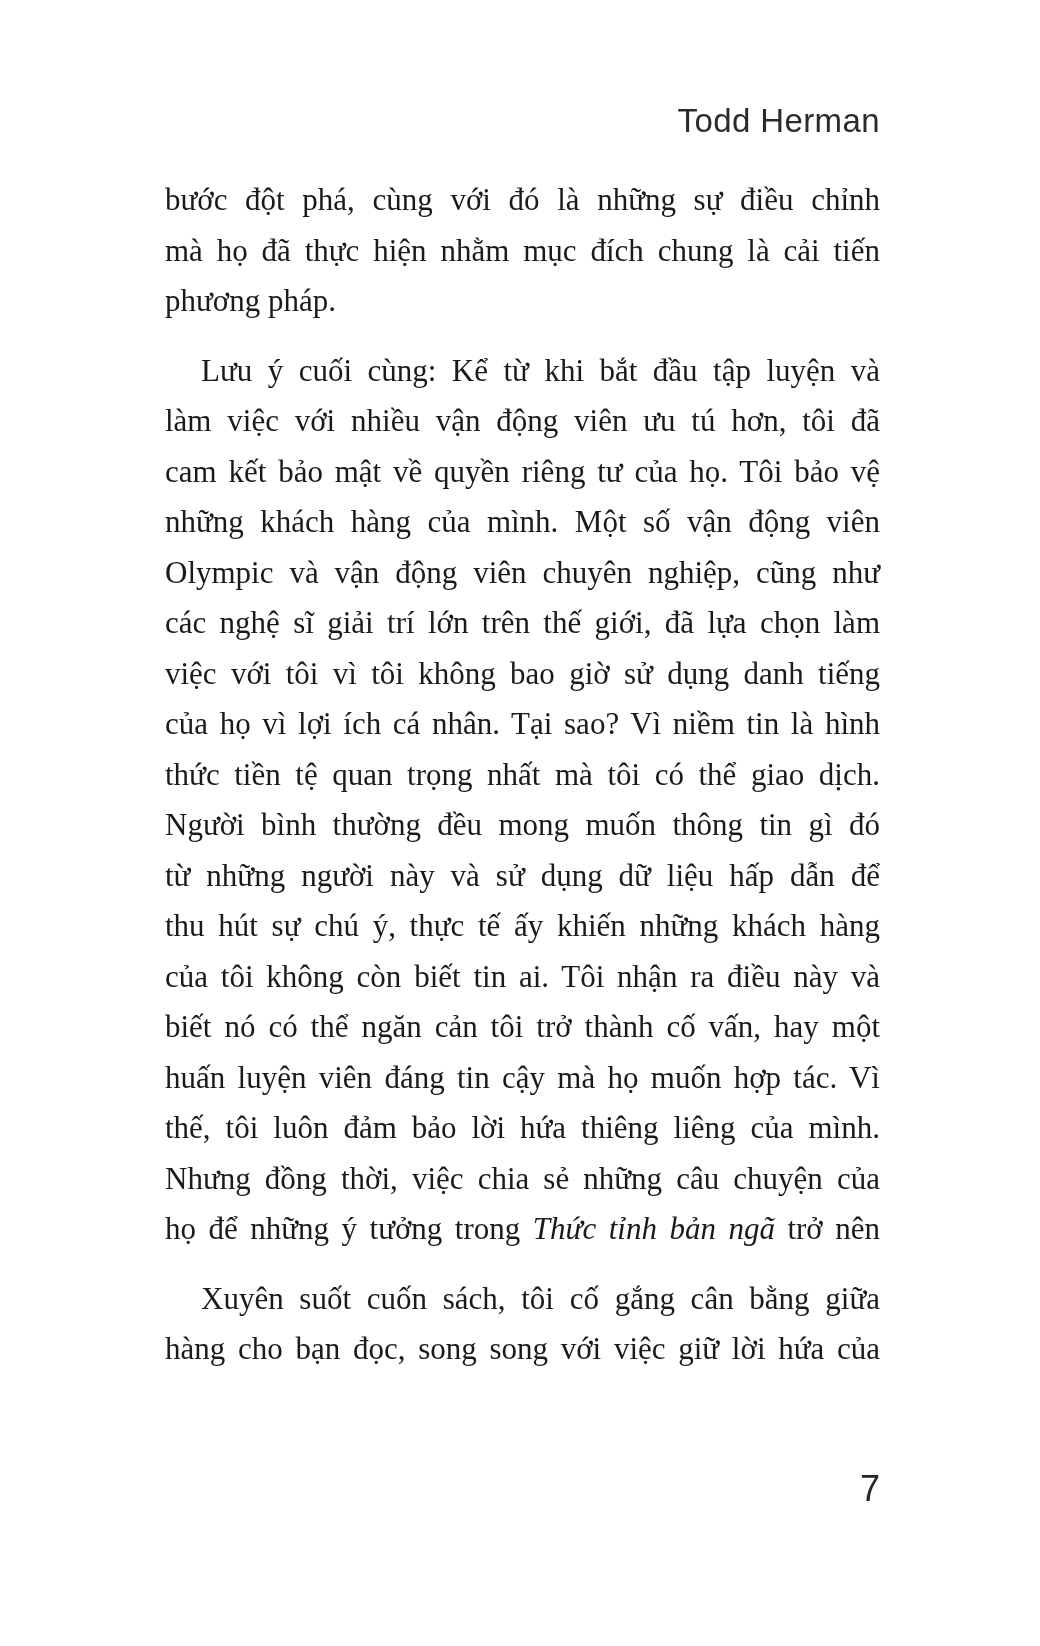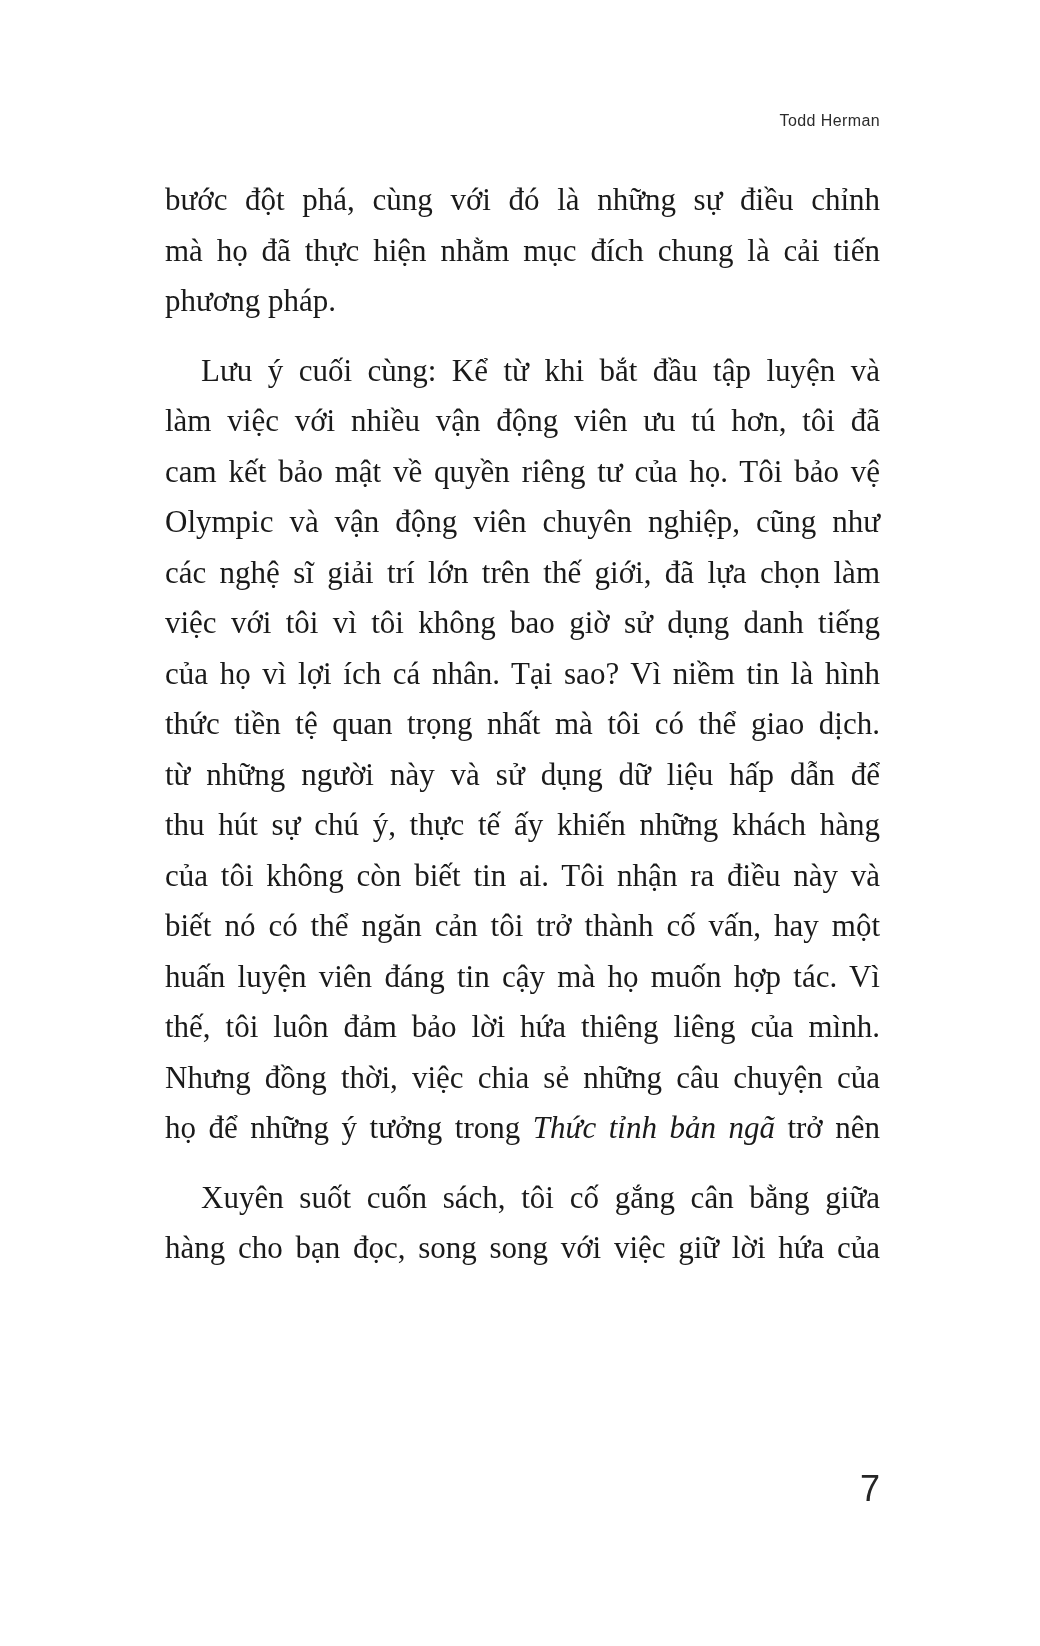--- a/index.html
+++ b/index.html
@@ -16,21 +16,21 @@
     font-family: "Liberation Serif", "DejaVu Serif", serif;
     color: #1a1a1a;
   }
   .running-header {
     position: absolute;
     top: 106px;
     left: 165px;
     width: 715px;
     text-align: right;
     font-family: "Liberation Sans", "DejaVu Sans", sans-serif;
-    font-size: 16px;
+    font-size: 33px;
     line-height: 30px;
     color: #2b2b2b;
     letter-spacing: 0.4px;
   }
   .body-text {
     position: absolute;
     top: 175px;
     left: 165px;
     width: 715px;
     font-size: 31px;
@@ -78,25 +78,27 @@
     <div class="para">
       <div class="line">bước đột phá, cùng với đó là những sự điều chỉnh</div>
       <div class="line">mà họ đã thực hiện nhằm mục đích chung là cải tiến</div>
       <div class="line end">phương pháp.</div>
     </div>
 
     <div class="para">
       <div class="line indent">Lưu ý cuối cùng: Kể từ khi bắt đầu tập luyện và</div>
       <div class="line">làm việc với nhiều vận động viên ưu tú hơn, tôi đã</div>
       <div class="line">cam kết bảo mật về quyền riêng tư của họ. Tôi bảo vệ</div>
+      <div class="line">những khách hàng của mình. Một số vận động viên</div>
       <div class="line">Olympic và vận động viên chuyên nghiệp, cũng như</div>
       <div class="line">các nghệ sĩ giải trí lớn trên thế giới, đã lựa chọn làm</div>
       <div class="line">việc với tôi vì tôi không bao giờ sử dụng danh tiếng</div>
       <div class="line">của họ vì lợi ích cá nhân. Tại sao? Vì niềm tin là hình</div>
       <div class="line">thức tiền tệ quan trọng nhất mà tôi có thể giao dịch.</div>
+      <div class="line">Người bình thường đều mong muốn thông tin gì đó</div>
       <div class="line">từ những người này và sử dụng dữ liệu hấp dẫn để</div>
       <div class="line">thu hút sự chú ý, thực tế ấy khiến những khách hàng</div>
       <div class="line">của tôi không còn biết tin ai. Tôi nhận ra điều này và</div>
       <div class="line">biết nó có thể ngăn cản tôi trở thành cố vấn, hay một</div>
       <div class="line">huấn luyện viên đáng tin cậy mà họ muốn hợp tác. Vì</div>
       <div class="line">thế, tôi luôn đảm bảo lời hứa thiêng liêng của mình.</div>
       <div class="line">Nhưng đồng thời, việc chia sẻ những câu chuyện của</div>
       <div class="line"><span>họ để những ý tưởng trong </span><em class="book-title">Thức tỉnh bản ngã</em><span> trở nên</span></div>
     </div>
 

